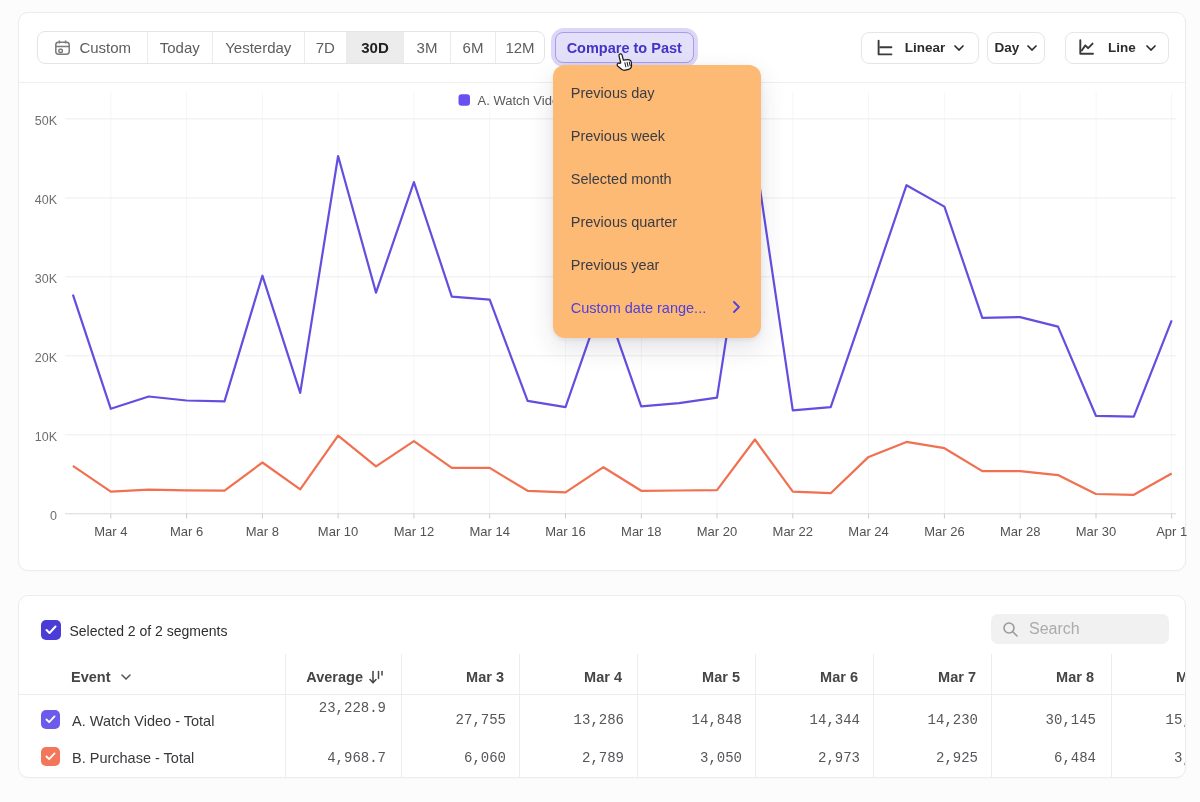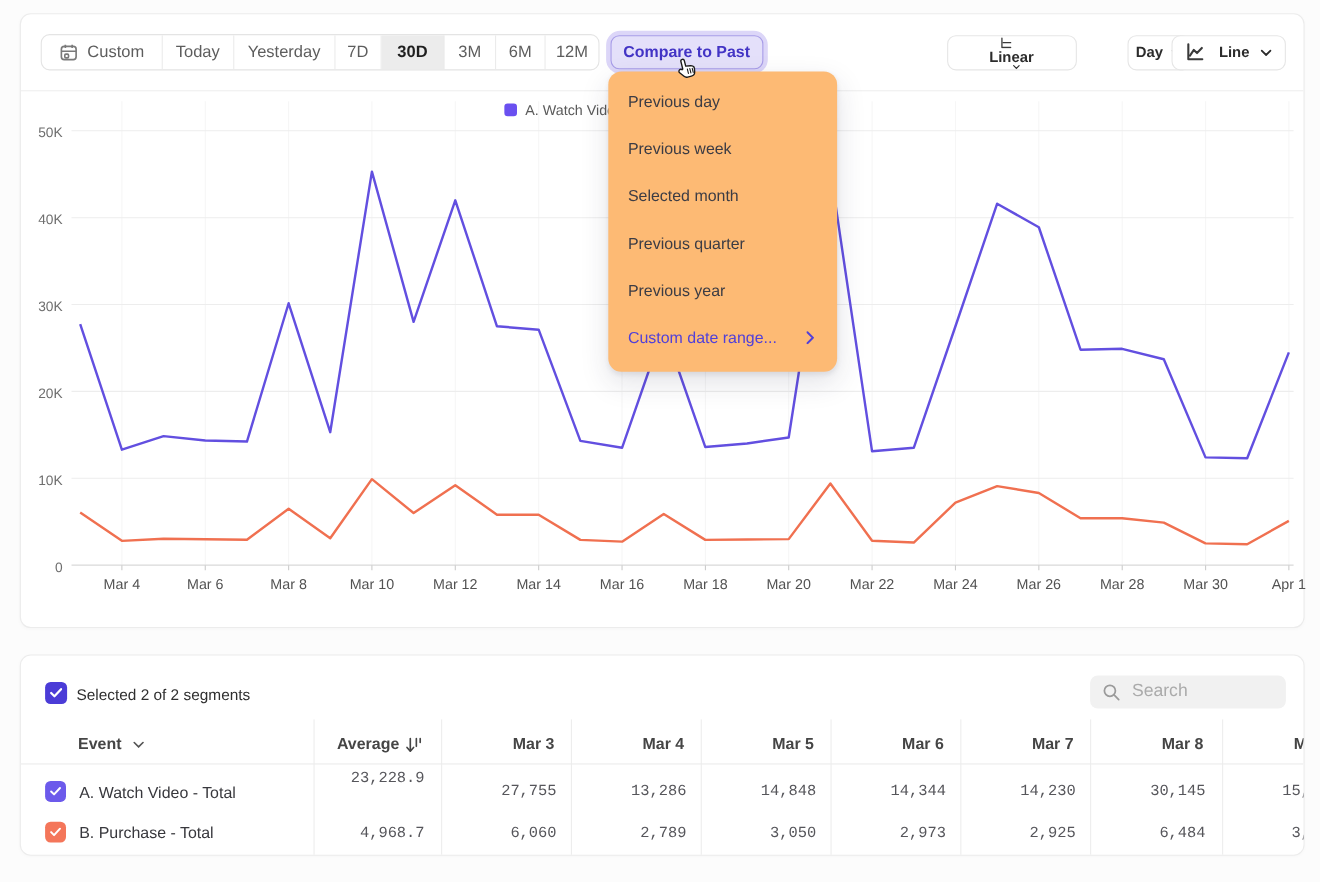--- a/index.html
+++ b/index.html
@@ -48,31 +48,31 @@
       <div class="seg" style="width:65.5px;">Today</div>
       <div class="seg" style="width:91.5px;">Yesterday</div>
       <div class="seg" style="width:42.5px;">7D</div>
       <div class="seg sel" style="width:57px;">30D</div>
       <div class="seg" style="width:47px;">3M</div>
       <div class="seg" style="width:45px;">6M</div>
       <div class="seg" style="width:48px;">12M</div>
     </div>
     <div id="cmpHalo"></div>
     <div id="cmpBtn">Compare to Past</div>
-    <div class="rbtn" style="left:841.5px; width:118px;flex-direction:column;">
+    <div class="rbtn" style="left:841.5px; width:118px;">
       <svg width="19" height="19" viewBox="0 0 19 19" fill="none" stroke="#3a3a3a" stroke-width="1.9" stroke-linecap="round" style="margin-right:11px;">
         <polyline points="3.6,2.6 3.6,16.4 16.4,16.4" stroke-linejoin="round" fill="none"></polyline>
         <line x1="5.2" y1="9.3" x2="16.4" y2="9.3"></line>
       </svg>
       Linear
       <svg width="10" height="6" viewBox="0 0 10 6" fill="none" stroke="#2c2c2c" stroke-width="1.7" stroke-linecap="round" style="margin-left:9px;">
           <polyline points="1,1 5,5 9,1"></polyline>
         </svg>
     </div>
-    <div class="rbtn" style="left:968px; width:58px;margin-left:38px;">
+    <div class="rbtn" style="left:968px; width:58px;">
       Day
       <svg width="10" height="6" viewBox="0 0 10 6" fill="none" stroke="#2c2c2c" stroke-width="1.7" stroke-linecap="round" style="margin-left:8px;">
           <polyline points="1,1 5,5 9,1"></polyline>
         </svg>
     </div>
     <div class="rbtn" style="left:1045.5px; width:104px;">
       <svg width="19" height="19" viewBox="0 0 19 19" fill="none" stroke="#3a3a3a" stroke-width="1.9" stroke-linecap="round" style="margin-right:12px;">
         <polyline points="3.3,2.2 3.3,15.8 16,15.8" stroke-linejoin="round" fill="none"></polyline>
         <polyline points="4.8,12.5 8.3,7.4 11.2,10.2 15.6,5.6" stroke-linejoin="round" fill="none"></polyline>
       </svg>

